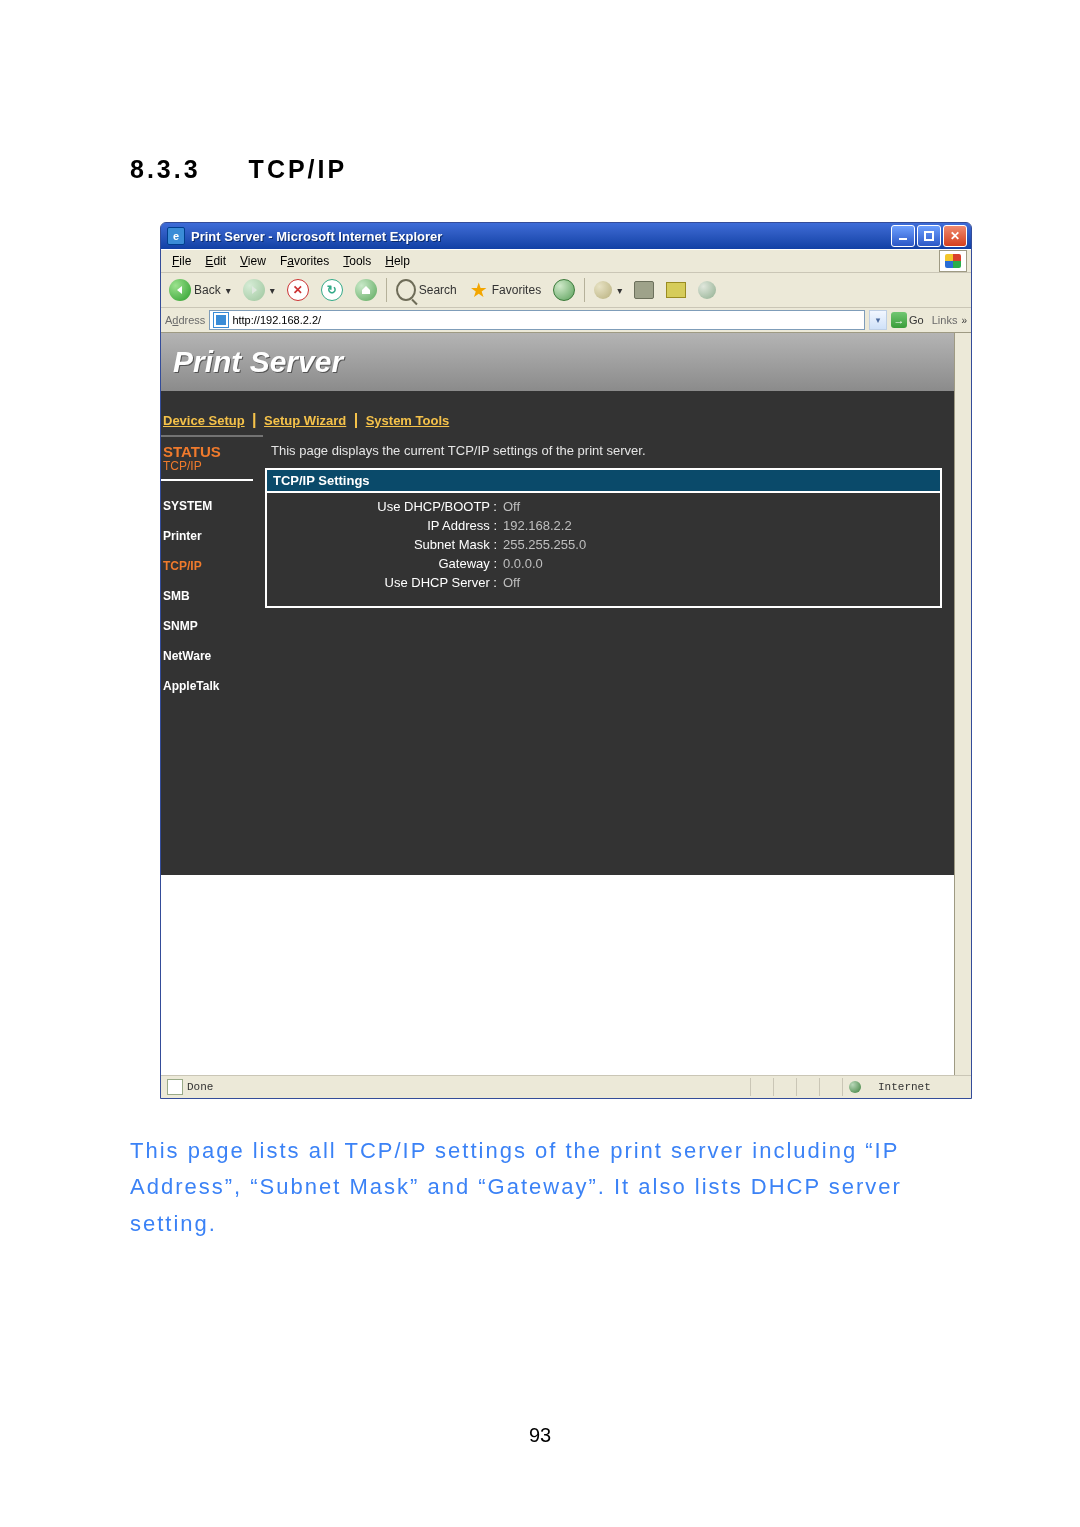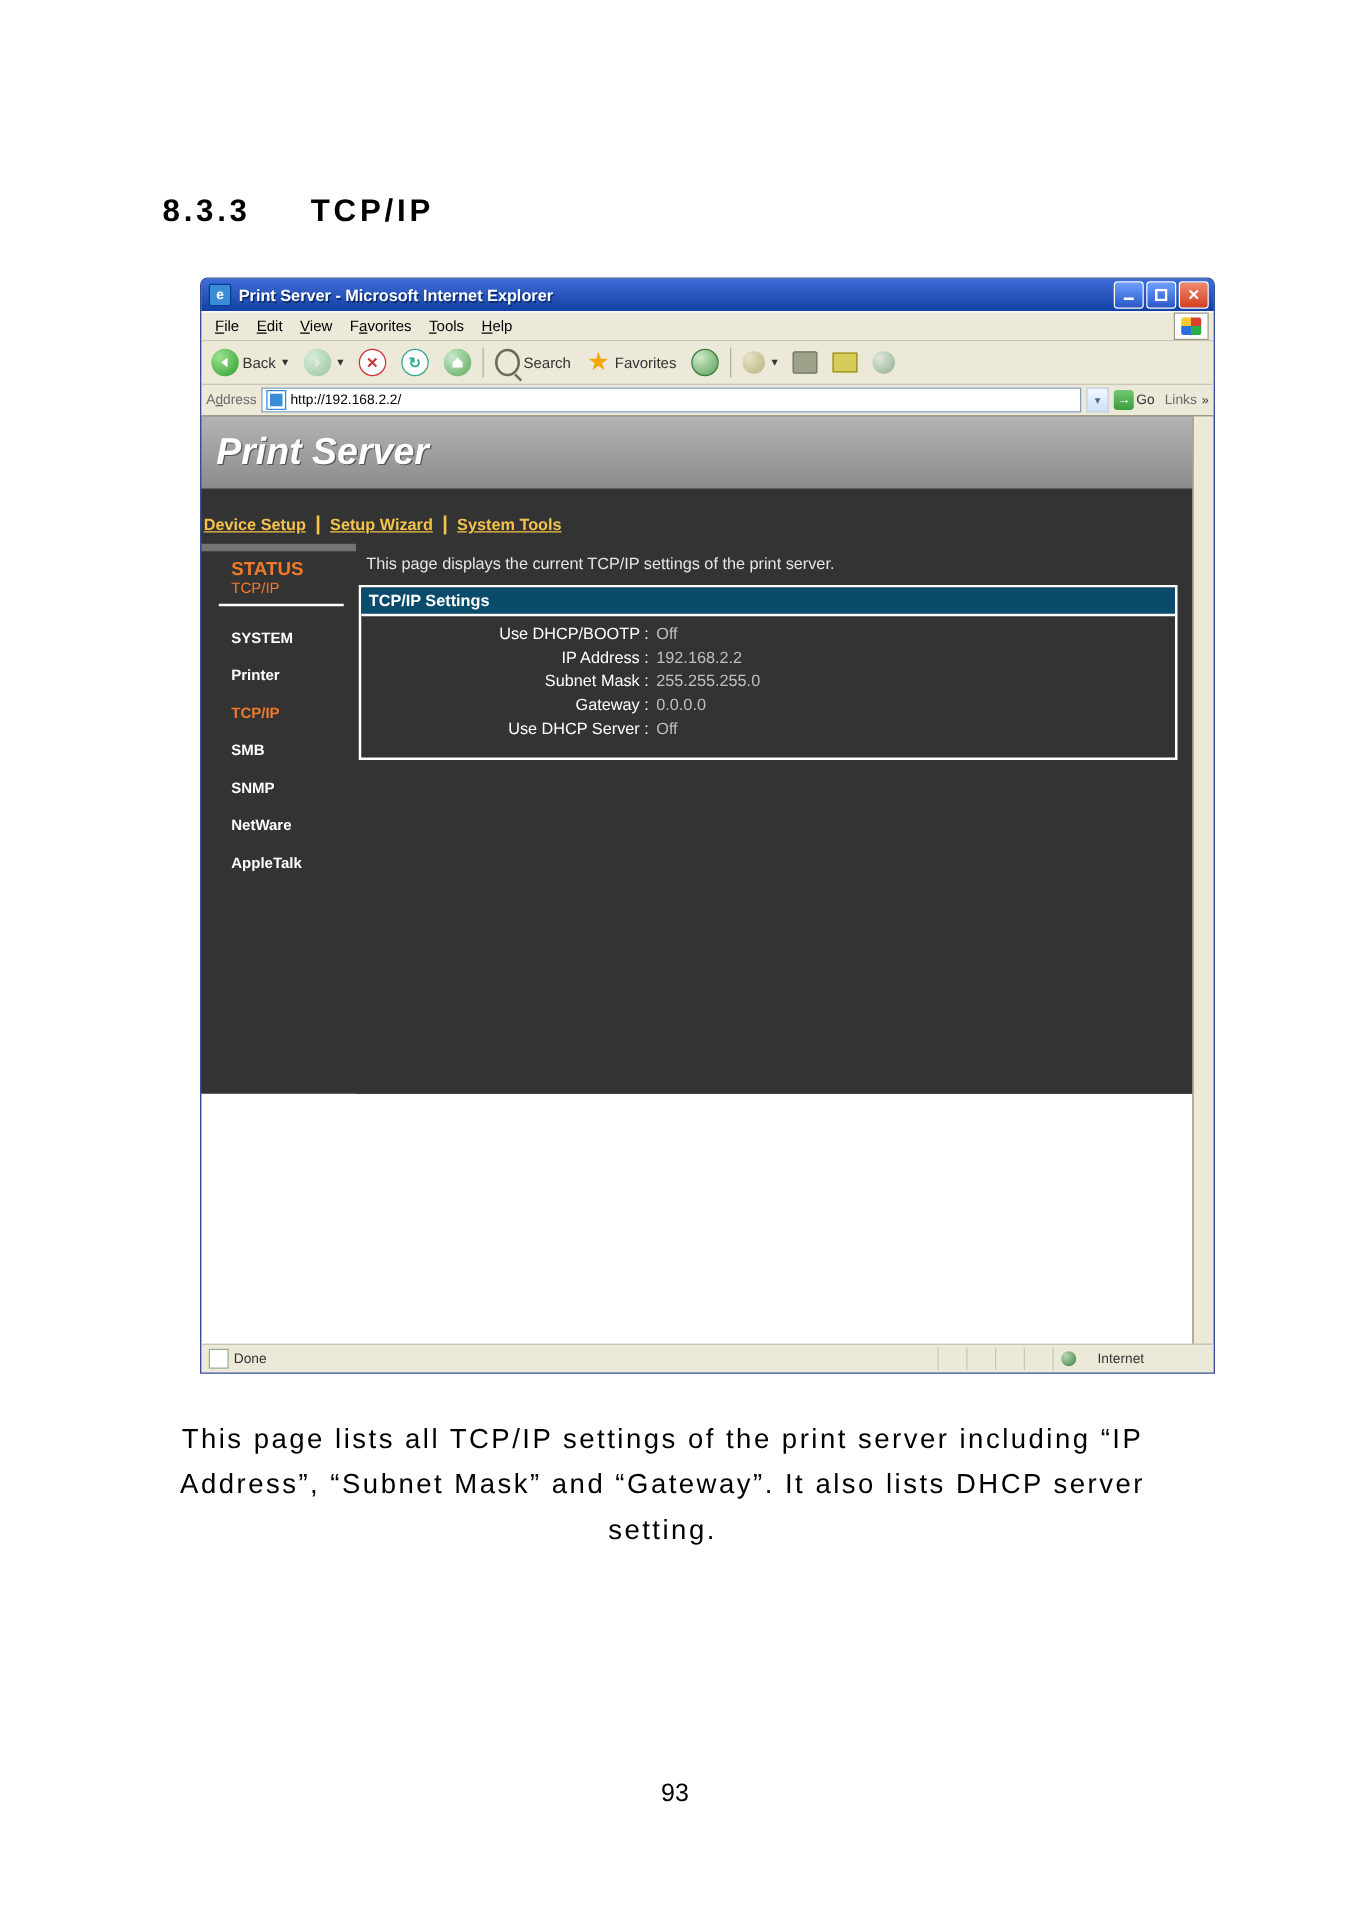--- a/index.html
+++ b/index.html
@@ -184,22 +184,22 @@
   }
   .topnav .sep { color:#f5c24a; font-weight:bold; padding:0 3px; }
 
   .main {
     display:flex;
     background:#333;
     min-height: 440px;
   }
   .sidebar {
     width: 100px;
-    padding: 6px 0 0 24px;
-    border-top:6px solid #737373;
+    padding: 6px 0 0 2px;
+    border-top:2px solid #737373;
   }
   .sidebar .hdr {
     color:#f07a2c; font-weight:bold; font-size:15px;
   }
   .sidebar .hdr2 {
     color:#f07a2c; font-size:12px; margin-top:-1px;
   }
   .sidebar .divider {
     height:2px; background:#fff; margin: 6px 0 10px -10px; width:100px;
   }
@@ -240,37 +240,37 @@
     height:200px;
   }
 
   .status-bar {
     height:22px;
     background:#ece9d8;
     border-top:1px solid #cac6b6;
     display:flex; align-items:center;
     font-size:11px; color:#333;
     padding:0 2px;
+    font-family:Liberation Mono, monospace;
   }
   .status-bar .sicon { width:14px;height:14px;border:1px solid #9a8; background:#fff; margin:0 4px;}
   .status-bar .slabel{ }
   .status-bar .cells { margin-left:auto; display:flex; gap:0; }
   .ccell { width:22px; height:18px; border-left:1px solid #cac6b6; }
   .ccell.w { width:120px; display:flex; align-items:center; gap:17px; padding-left:6px;}
   .globe-sm{ width:12px;height:12px;border-radius:50%;background:radial-gradient(circle at 30% 30%,#b8d7b8,#3b7f3b); }
 
   .body-text {
     margin-top: 34px;
     font-family: Arial, sans-serif;
     font-size: 22px;
     letter-spacing: 2px;
     line-height: 1.65;
-    color:#000000;
+    color:#3b82f6;
     width: 800px;
-    text-align: center;
   }
   .page-number {
     position:absolute;
     left:0; right:0;
     text-align:center;
     top: 1424px;
     font-size:20px;
   }
 </style>
 </head>

